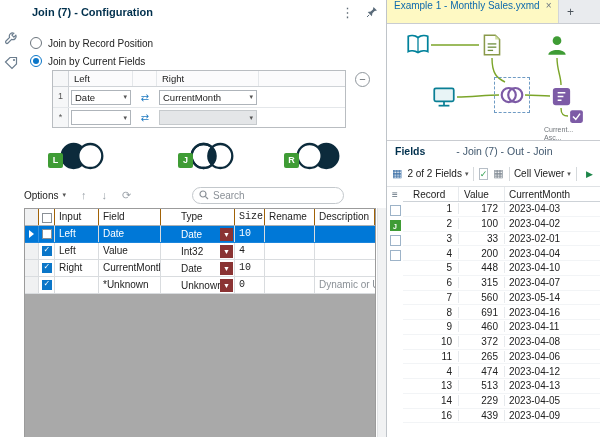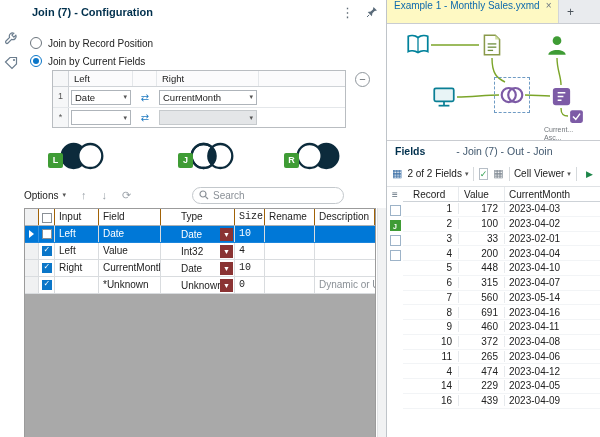--- a/index.html
+++ b/index.html
@@ -518,20 +518,25 @@
                 <div class="rc-value">265</div>
                 <div class="rc-month">2023-04-06</div>
               </div>
 
               <div class="r-row">
                 <div class="rc-record">4</div>
                 <div class="rc-value">474</div>
                 <div class="rc-month">2023-04-12</div>
               </div>
 
+              <div class="r-row">
+                <div class="rc-record">13</div>
+                <div class="rc-value">513</div>
+                <div class="rc-month">2023-04-13</div>
+              </div>
 
               <div class="r-row">
                 <div class="rc-record">14</div>
                 <div class="rc-value">229</div>
                 <div class="rc-month">2023-04-05</div>
               </div>
 
 
               <div class="r-row">
                 <div class="rc-record">16</div>

